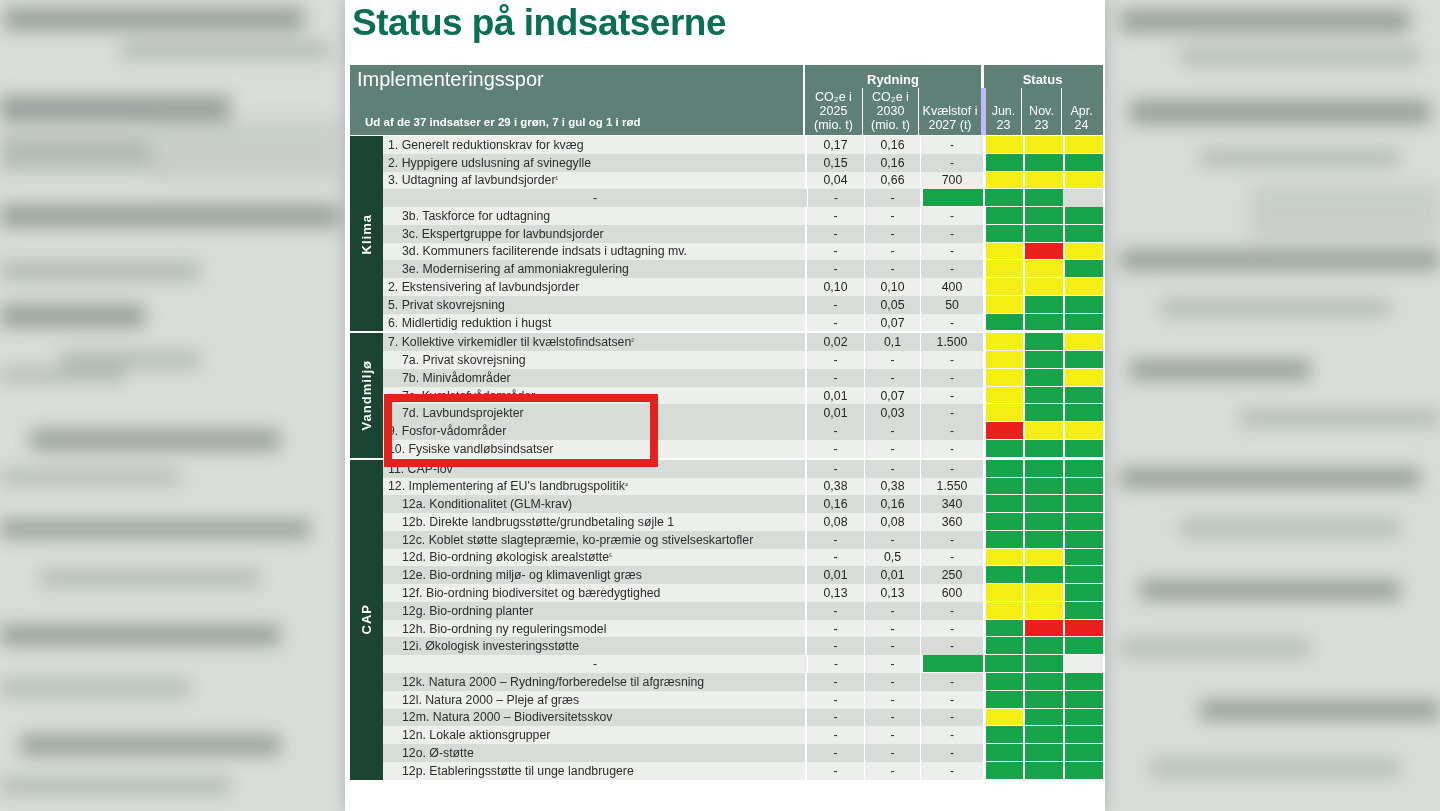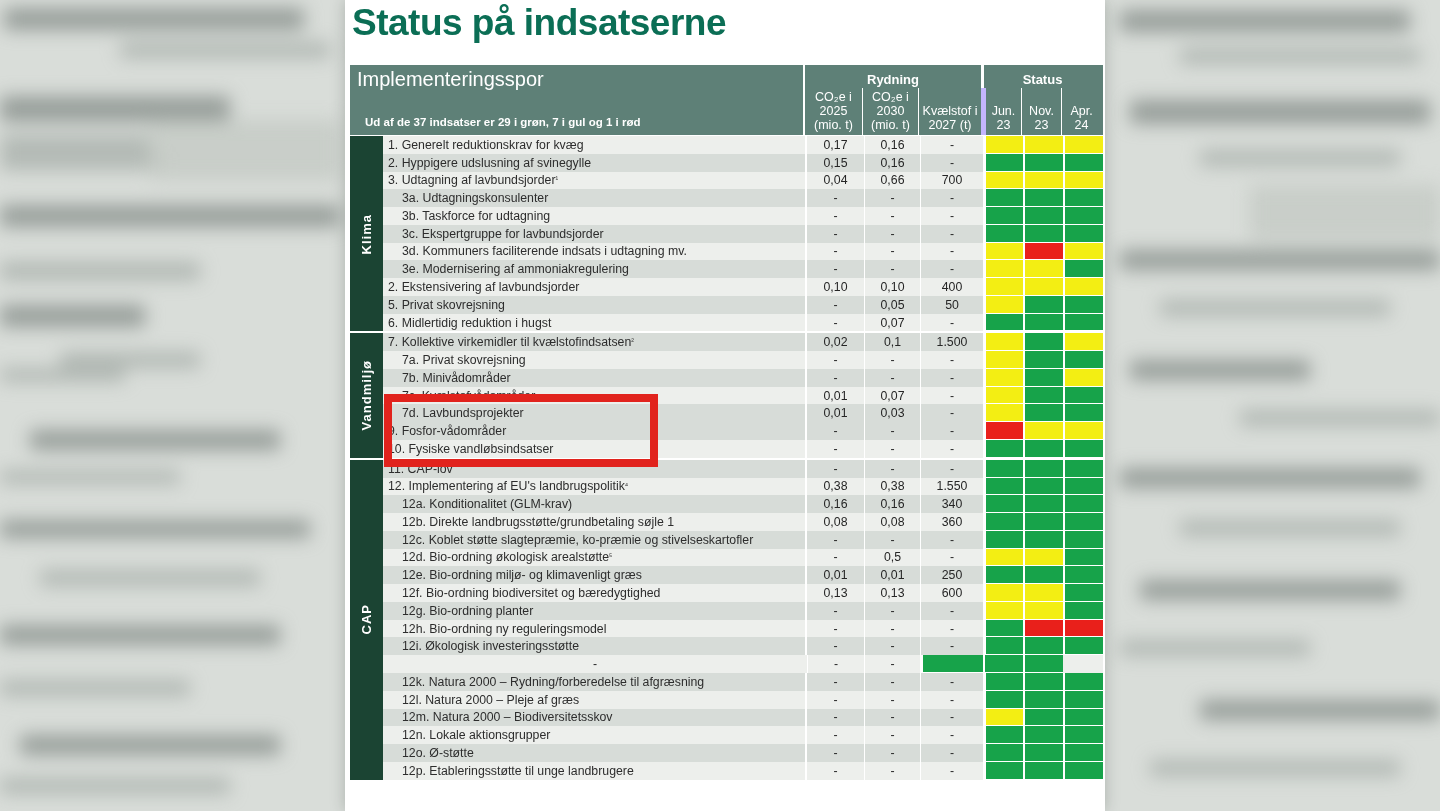--- a/index.html
+++ b/index.html
@@ -151,21 +151,20 @@
             <div class="row light">
               <div class="cell-label">3. Udtagning af lavbundsjorder<sup>¹</sup></div>
               <div class="cell-val v-first">0,04</div>
               <div class="cell-val">0,66</div>
               <div class="cell-val">700</div>
               <div class="cell-st s-first" style="background: rgb(243, 238, 19);"></div>
               <div class="cell-st" style="background: rgb(243, 238, 19);"></div>
               <div class="cell-st" style="background: rgb(243, 238, 19);"></div>
             </div>
             <div class="row dark">
-              <div class="cell-label indent">3a. Udtagningskonsulenter</div>
               <div class="cell-val v-first">-</div>
               <div class="cell-val">-</div>
               <div class="cell-val">-</div>
               <div class="cell-st s-first" style="background: rgb(23, 163, 74);"></div>
               <div class="cell-st" style="background: rgb(23, 163, 74);"></div>
               <div class="cell-st" style="background: rgb(23, 163, 74);"></div>
             </div>
             <div class="row light">
               <div class="cell-label indent">3b. Taskforce for udtagning</div>
               <div class="cell-val v-first">-</div>

